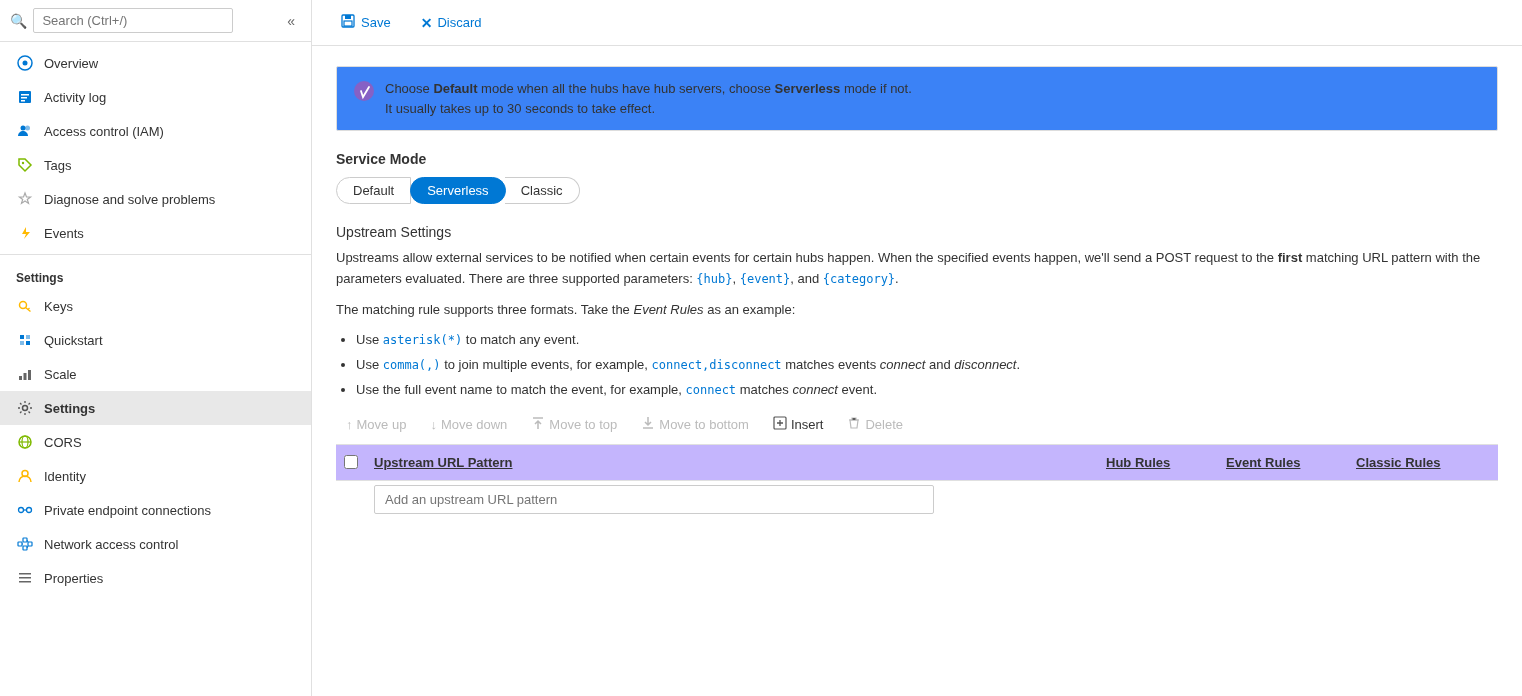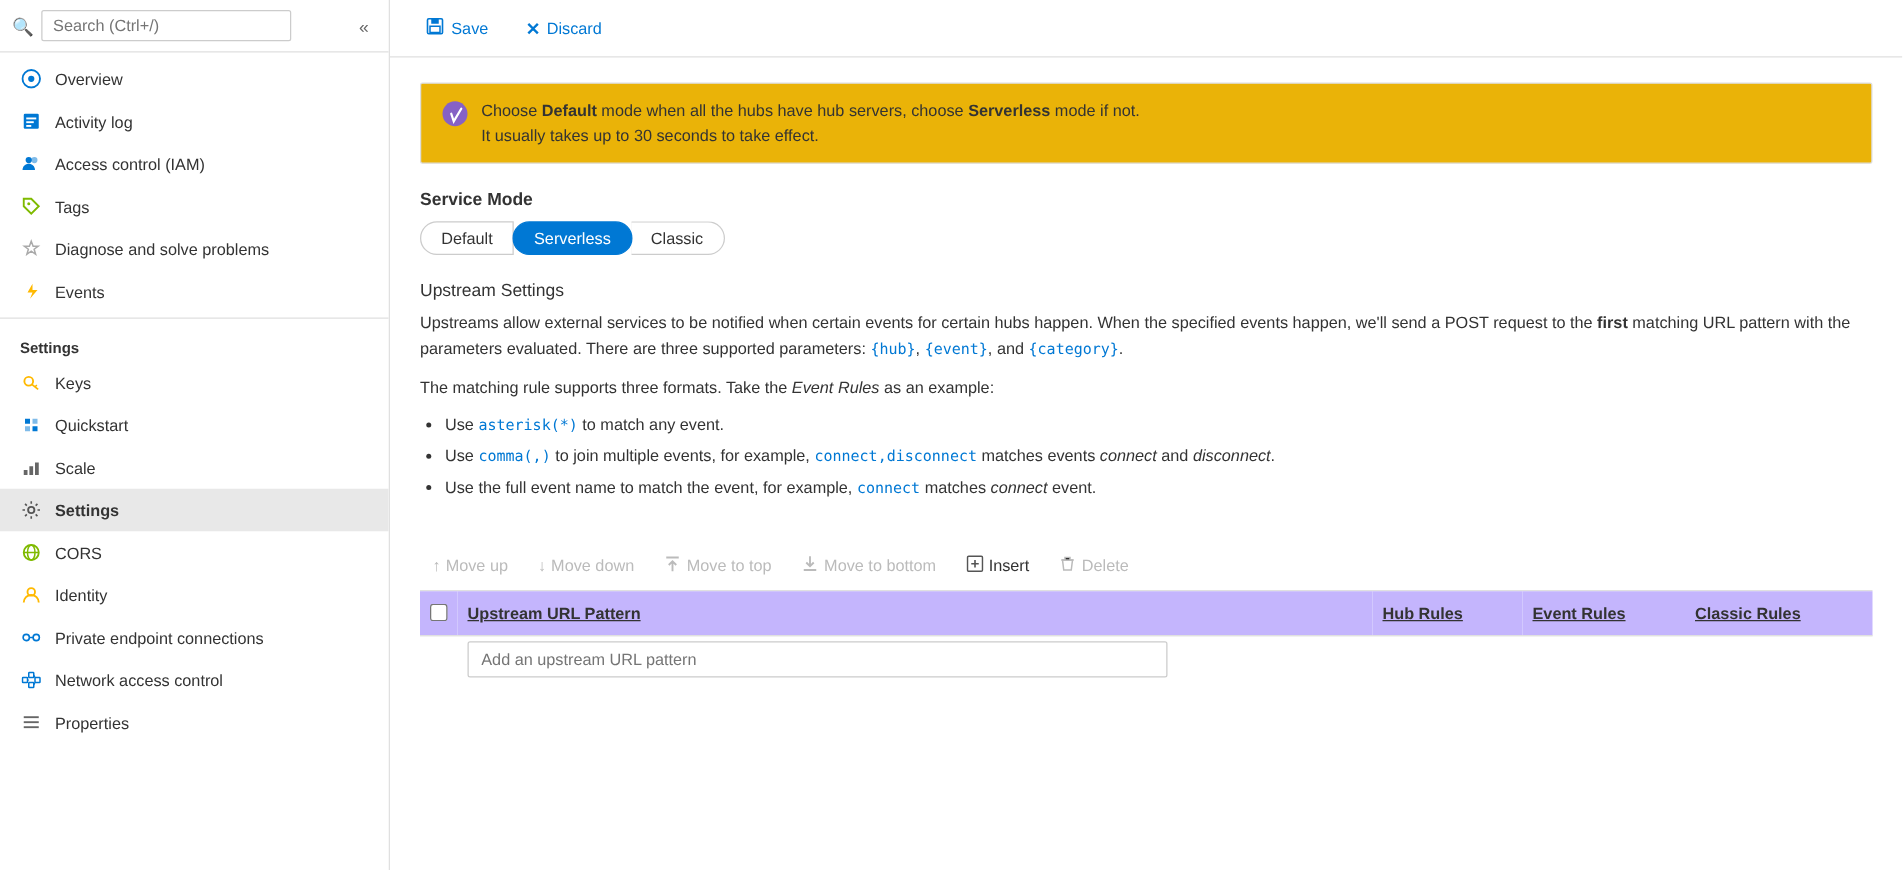--- a/index.html
+++ b/index.html
@@ -86,21 +86,21 @@
       background: none;
       cursor: pointer;
       font-size: 13px;
       color: #0078d4;
     }
 
     .content-body { padding: 20px 24px; flex: 1; }
 
     
     .info-banner {
-      background: #eab308;
+      background: #3b82f6;
       border: 1px solid #ddd;
       border-radius: 2px;
       padding: 12px 16px;
       display: flex;
       align-items: flex-start;
       gap: 10px;
       margin-bottom: 20px;
     }
     .info-banner-icon { font-size: 18px; margin-top: 1px; }
     .info-banner-text { font-size: 13px; line-height: 1.5; color: #333; }
@@ -127,21 +127,21 @@
       z-index: 1;
       margin: 0 -1px;
     }
 
     
     .upstream-title { font-size: 14px; font-weight: 400; margin-bottom: 8px; }
     .upstream-desc { font-size: 13px; line-height: 1.6; color: #333; margin-bottom: 10px; }
     .upstream-desc .code { color: #0078d4; font-family: monospace; font-size: 12px; }
     .upstream-desc em { font-style: italic; }
     .upstream-desc strong { font-weight: 700; }
-    .bullet-list { margin-left: 20px; margin-bottom: 32px; }
+    .bullet-list { margin-left: 20px; margin-bottom: 4px; }
     .bullet-list li { margin-bottom: 4px; font-size: 13px; line-height: 1.6; }
     .bullet-list .code { color: #0078d4; font-family: monospace; font-size: 12px; }
     .bullet-list em { font-style: italic; }
 
     
     .action-bar {
       display: flex;
       align-items: center;
       gap: 4px;
       padding: 6px 0;

